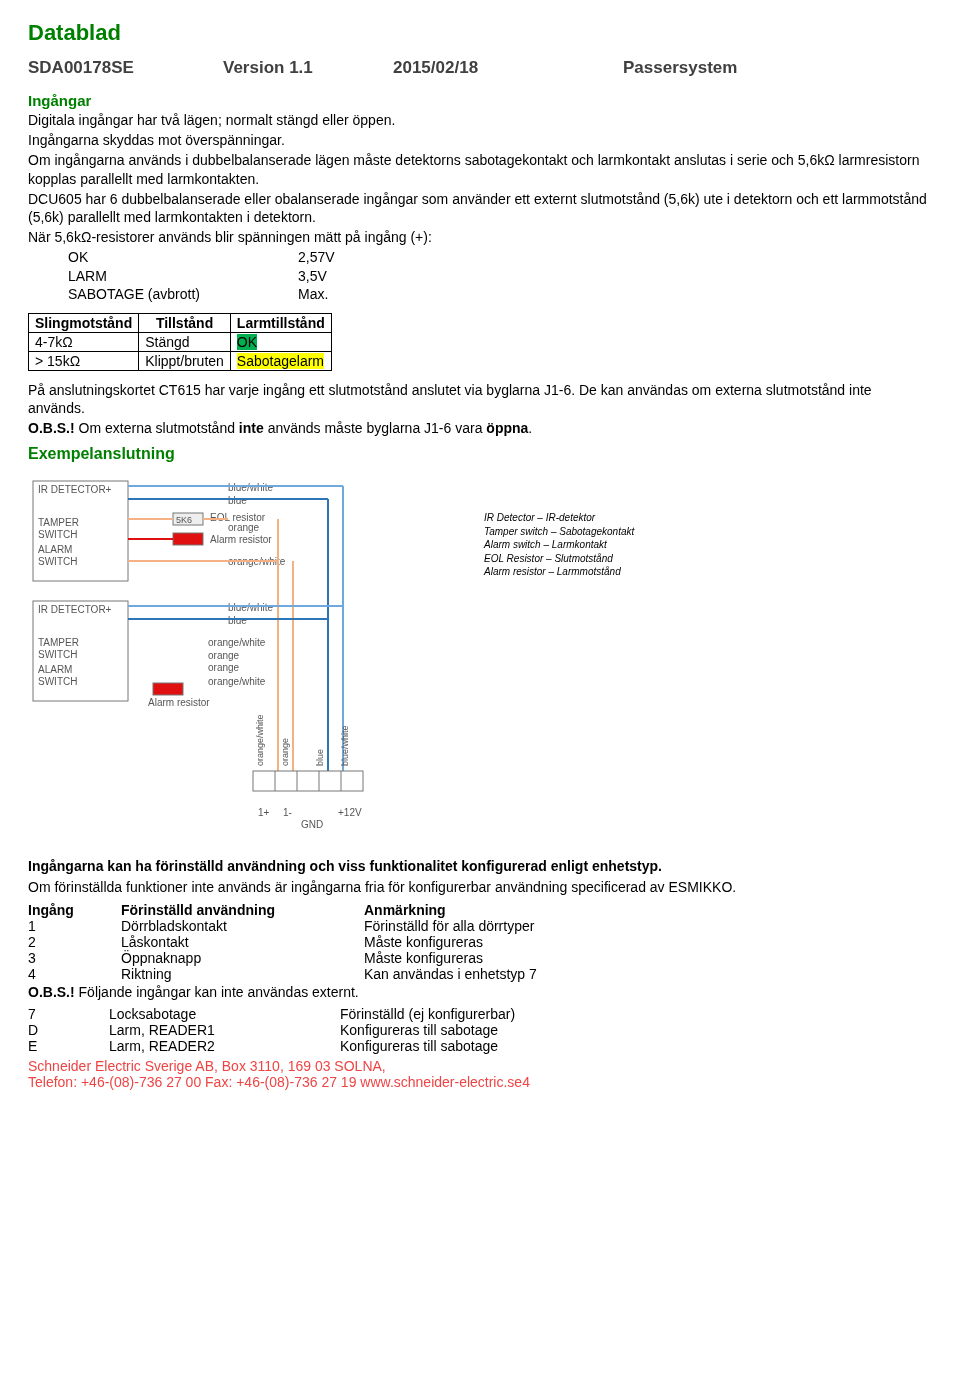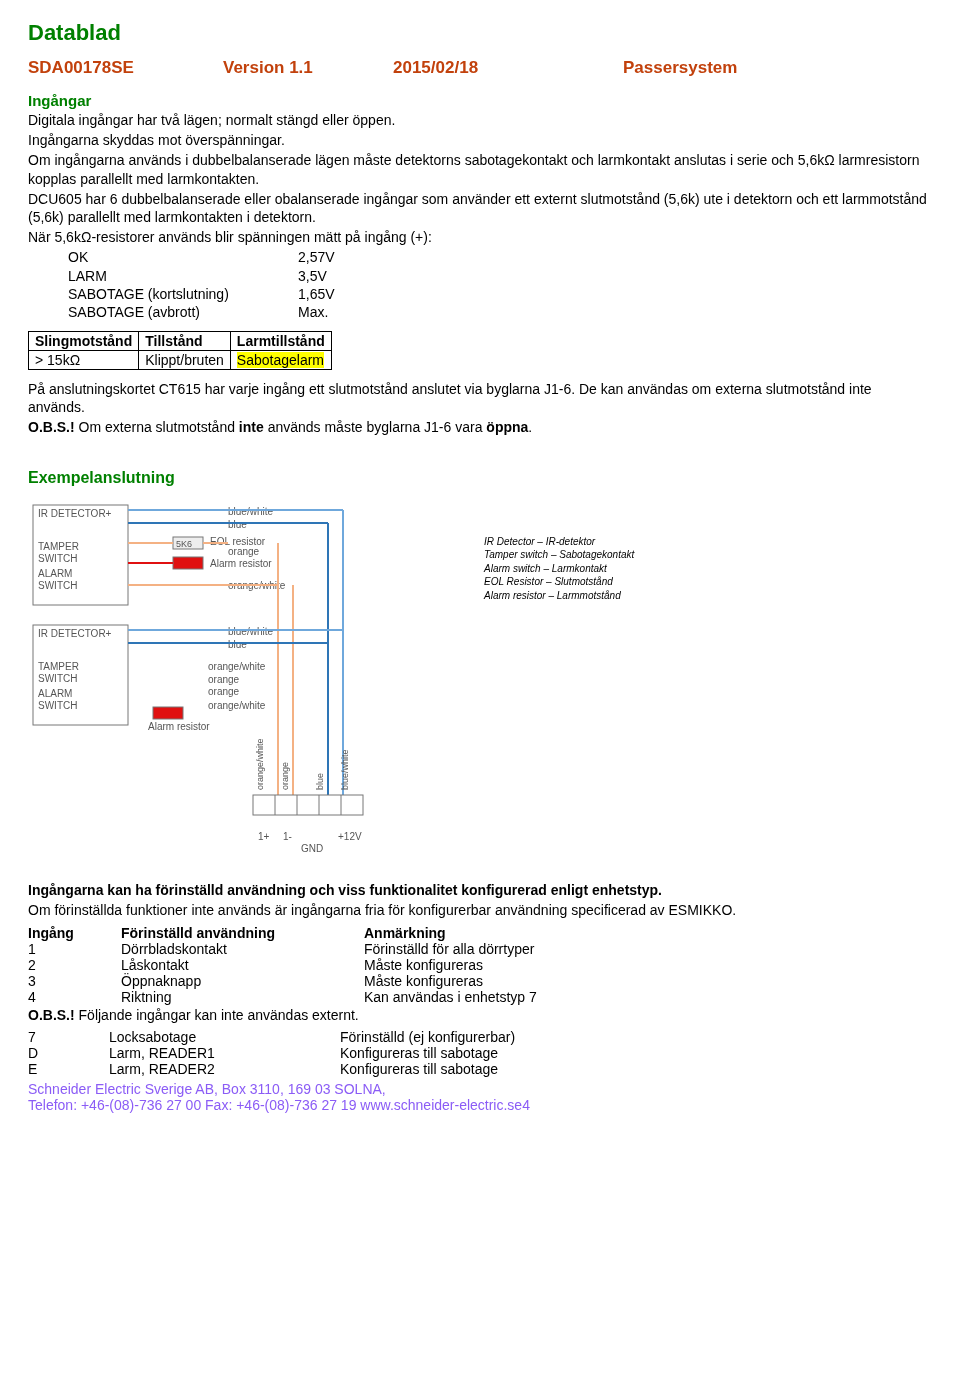--- a/index.html
+++ b/index.html
@@ -4,48 +4,48 @@
 <style>
   body {
     font-family: Verdana, Arial, sans-serif;
     font-size: 14px;
     margin: 0;
     padding: 20px 28px;
     color: #000;
     width: 904px;
   }
   .header-title { color: #008000; font-weight: bold; font-size: 22px; margin: 0 0 2px 0; }
-  .header-line { color: #c2410c; font-weight: bold; font-size: 17px; margin: 12px 0 14px 0; display: flex; }
+  .header-line { color: #404040; font-weight: bold; font-size: 17px; margin: 12px 0 14px 0; display: flex; }
   .header-line .cell1 { width: 195px; }
   .header-line .cell2 { width: 170px; }
   .header-line .cell3 { width: 230px; }
   .header-line .cell4 { }
   .section-title { color: #008000; font-weight: bold; font-size: 15px; margin: 6px 0 2px 0; }
   p { margin: 2px 0; line-height: 1.3; }
   ul { margin: 2px 0 8px 0; padding-left: 40px; }
   li { line-height: 1.3; }
   .measure-line { display: flex; }
   .measure-line .k { width: 230px; }
   table.state { border-collapse: collapse; margin: 10px 0; font-size: 14px; }
   table.state th, table.state td { border: 1px solid #000; padding: 1px 6px; text-align: left; vertical-align: top; }
-  table.state th { font-weight: bold; background: #fff; }
+  table.state th { font-weight: bold; background: #fff; text-align: center; }
   .hl-yellow { background: #ffff00; }
   .hl-green { background: #00b050; color: #000; }
   .hl-red { background: #ff0000; color: #000; }
   .notice { margin-top: 8px; }
   .bold { font-weight: bold; }
   .diagram-row { display: flex; align-items: flex-start; margin-top: 8px; gap: 16px; }
   .diagram-svg { border: none; }
   .legend { margin-left: 20px; margin-top: 40px; font-size: 10px; line-height: 1.35; font-style: italic; }
   table.inputs { border-collapse: collapse; margin-top: 6px; font-size: 14px; }
   table.inputs th { font-weight: bold; text-align: left; padding: 0 18px 0 0; }
   table.inputs td { padding: 0 6px 0 0; }
   table.inputs .c1 { width: 75px; }
   table.inputs .c2 { width: 225px; }
-  .footer { margin-top: 4px; font-size: 14px; color: #8b5cf6; }
+  .footer { margin-top: 4px; font-size: 14px; color: #ef4444; }
   .footer .l2 { display: flex; }
   .obs-line { margin-top: 2px; }
 </style>
 </head>
 <body>
 
 <div class="header-title">Datablad</div>
 <div class="header-line">
   <span class="cell1">SDA00178SE</span>
   <span class="cell2">Version 1.1</span>
@@ -62,50 +62,51 @@
 <ul>
   <li class="measure-line">
       <span class="k">OK</span>
       <span>2,57V</span>
     </li>
   <li class="measure-line">
       <span class="k">LARM</span>
       <span>3,5V</span>
     </li>
   <li class="measure-line">
-      <span class="k">SABOTAGE (kortslutning)</span>
-      <span>1,65V</span>
-    </li>
-  <li class="measure-line">
       <span class="k">SABOTAGE (avbrott)</span>
       <span>Max.</span>
     </li>
 </ul>
 
 <table class="state">
   <tbody>
       <tr>
     <th>Slingmotstånd</th>
     <th>Tillstånd</th>
     <th>Larmtillstånd</th>
   </tr>
   <tr>
+    <td>4-7kΩ</td>
+    <td>Stängd</td>
+    <td><span class="hl-green">OK</span></td>
+  </tr>
+  <tr>
     <td>&gt; 15kΩ</td>
     <td>Klippt/bruten</td>
     <td><span class="hl-yellow">Sabotagelarm</span></td>
   </tr>
 </tbody>
   </table>
 
 <p class="notice">På anslutningskortet CT615 har varje ingång ett slutmotstånd anslutet via byglarna J1-6. De kan användas om externa slutmotstånd inte används.</p>
 <p>
   <span class="bold">O.B.S.!</span><span> Om externa slutmotstånd </span><span class="bold">inte</span><span> används måste byglarna J1-6 vara </span><span class="bold">öppna</span><span>.</span>
 </p>
 
-<div class="section-title" style="font-size:16px; margin-top:32px;">Exempelanslutning</div>
+<div class="section-title" style="font-size:16px; margin-top:8px;">Exempelanslutning</div>
 
 <div class="diagram-row">
   <svg class="diagram-svg" width="420" height="370">
 
     <rect x="5" y="10" width="95" height="100" fill="none" stroke="#777" stroke-width="1"></rect>
     <text x="10" y="22" font-size="10" fill="#555">IR DETECTOR+</text>
     <text x="10" y="55" font-size="10" fill="#555">TAMPER</text>
     <text x="10" y="67" font-size="10" fill="#555">SWITCH</text>
     <text x="10" y="82" font-size="10" fill="#555">ALARM</text>
     <text x="10" y="94" font-size="10" fill="#555">SWITCH</text>

